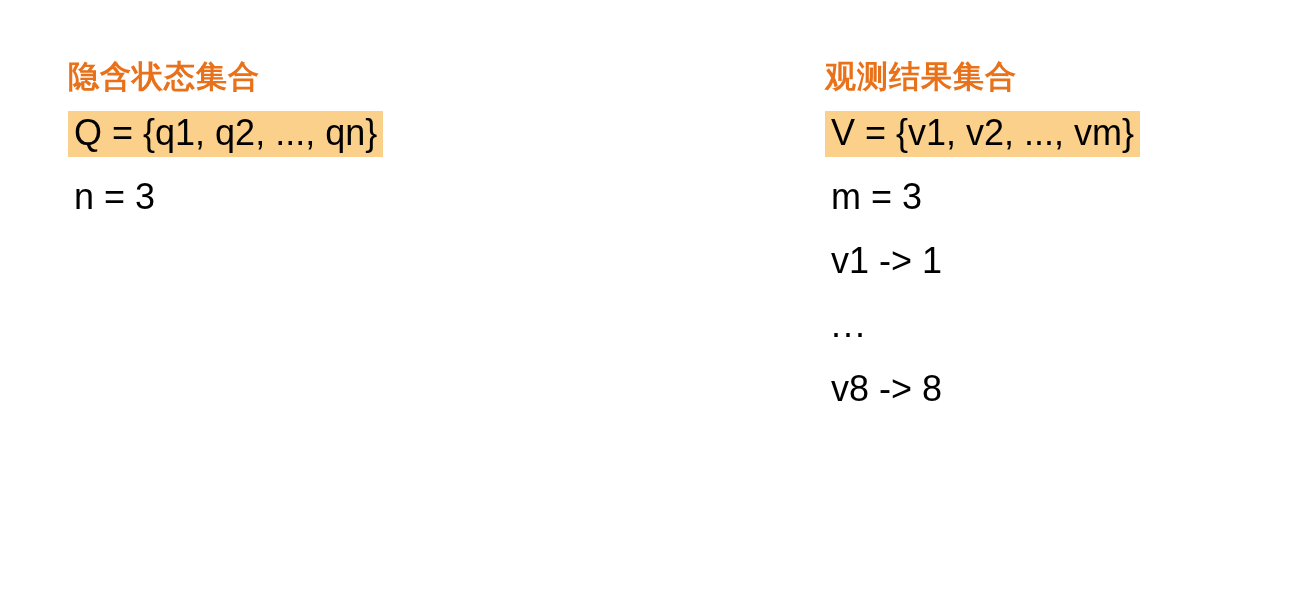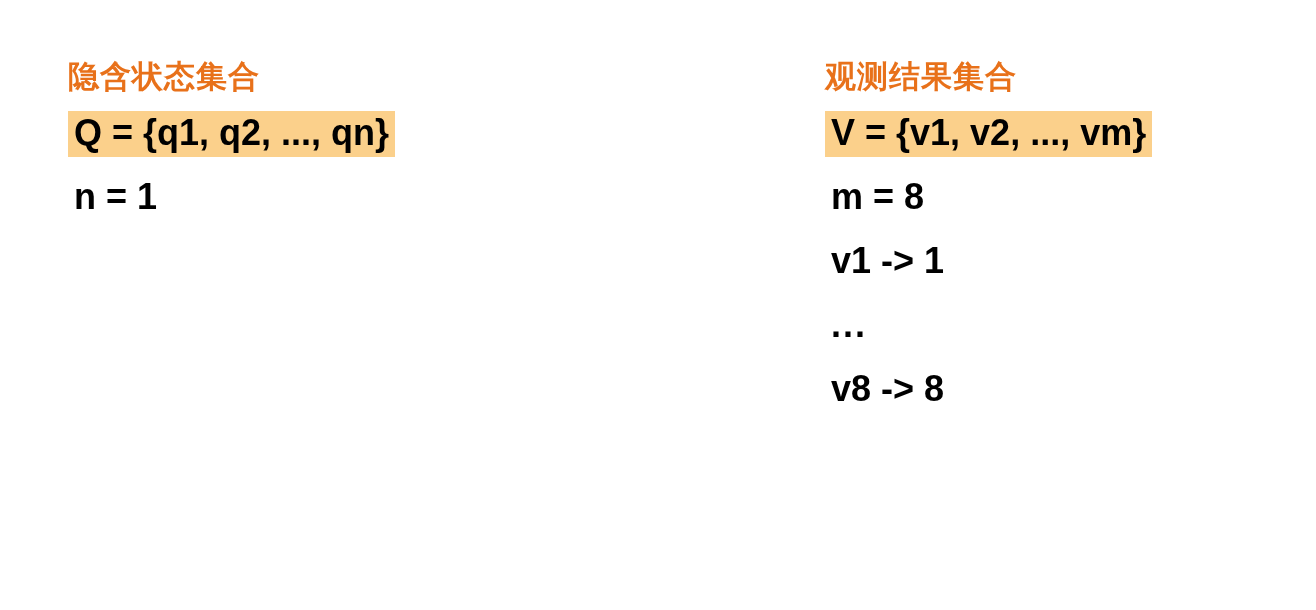--- a/index.html
+++ b/index.html
@@ -36,21 +36,21 @@
     letter-spacing: 1px;
     line-height: 1.2;
     margin: 0 0 16px 0;
     white-space: nowrap;
   }
   .lines {
     display: block;
   }
   .line {
     font-size: 36px;
-    font-weight: 700;
+    font-weight: 400;
     color: #000000;
     line-height: 1.0;
     margin: 0 0 18px 0;
     white-space: nowrap;
     display: block;
   }
   .line .txt {
     display: inline-block;
     padding: 4px 6px 6px 6px;
   }
@@ -63,28 +63,28 @@
 </style>
 </head>
 <body>
 
 <div class="slide">
 
   <div class="column column-left">
     <div class="col-heading">隐含状态集合</div>
     <div class="lines">
       <div class="line highlight"><span class="txt">Q = {q1, q2, ..., qn}</span></div>
-      <div class="line"><span class="txt">n = 1</span></div>
+      <div class="line"><span class="txt">n = 3</span></div>
     </div>
   </div>
 
   <div class="column column-right">
     <div class="col-heading">观测结果集合</div>
     <div class="lines">
       <div class="line highlight"><span class="txt">V = {v1, v2, ..., vm}</span></div>
-      <div class="line"><span class="txt">m = 8</span></div>
+      <div class="line"><span class="txt">m = 3</span></div>
       <div class="line"><span class="txt">v1 -&gt; 1</span></div>
       <div class="line ellipsis"><span class="txt">...</span></div>
       <div class="line"><span class="txt">v8 -&gt; 8</span></div>
     </div>
   </div>
 
 </div>
 
 </body></html>

